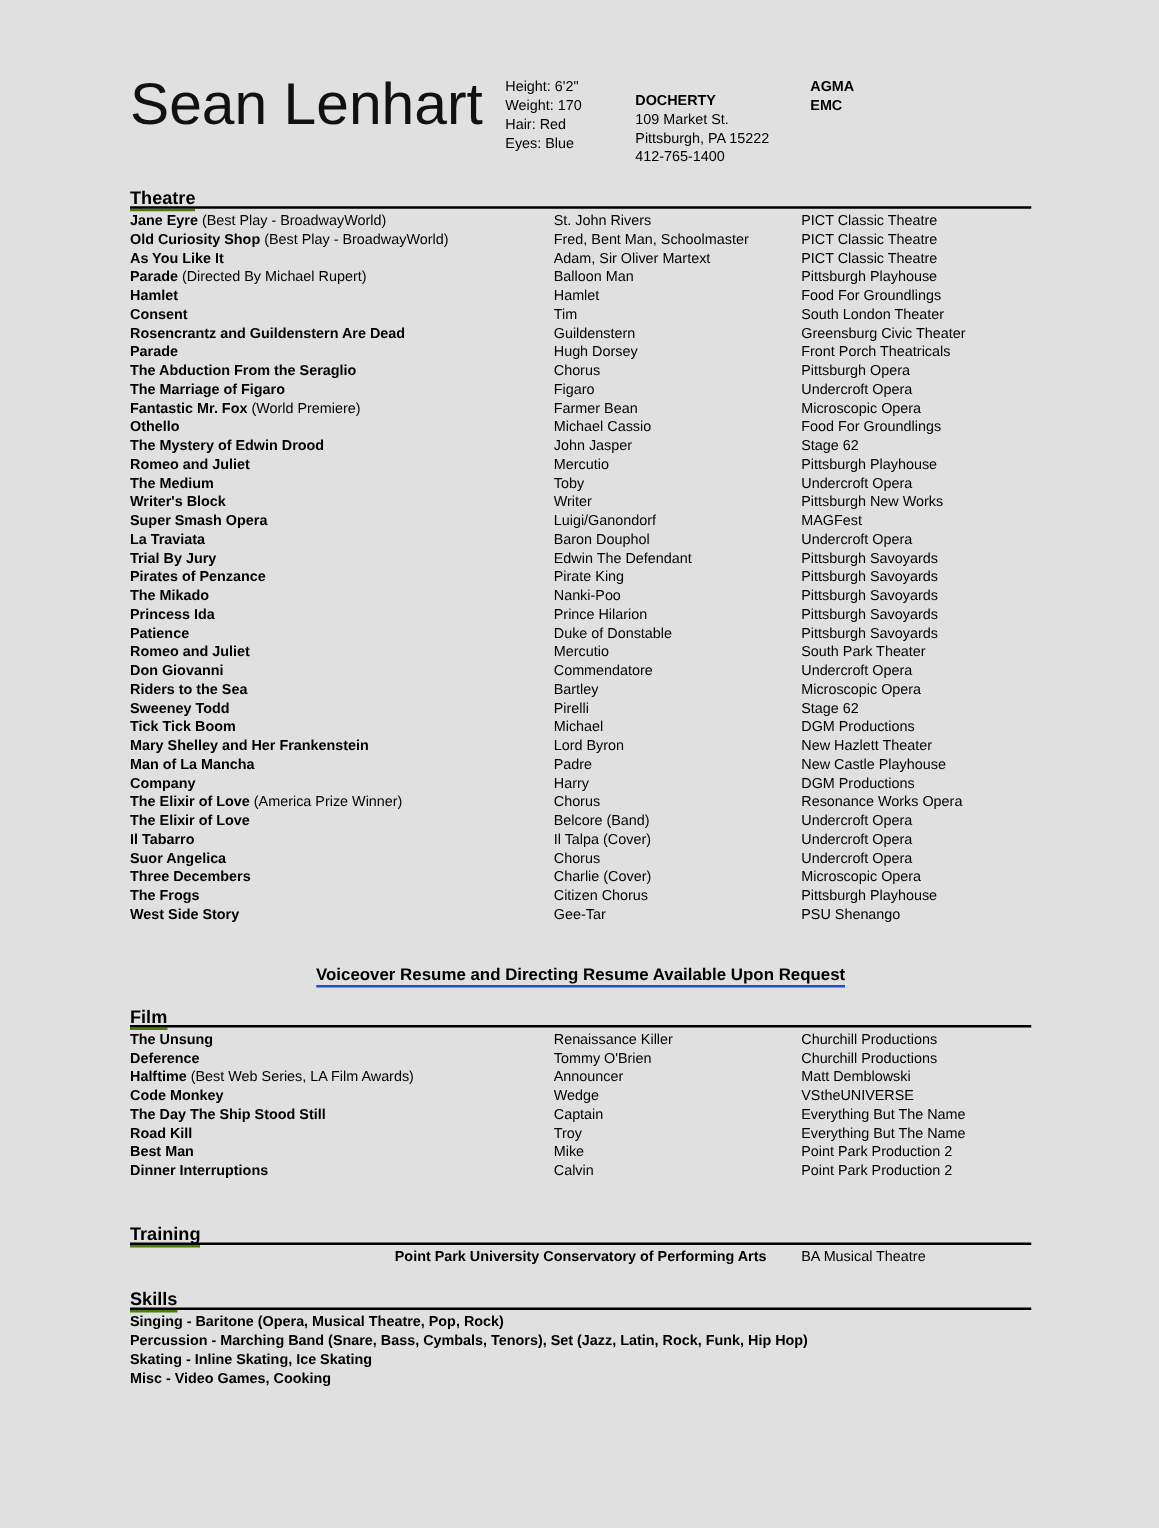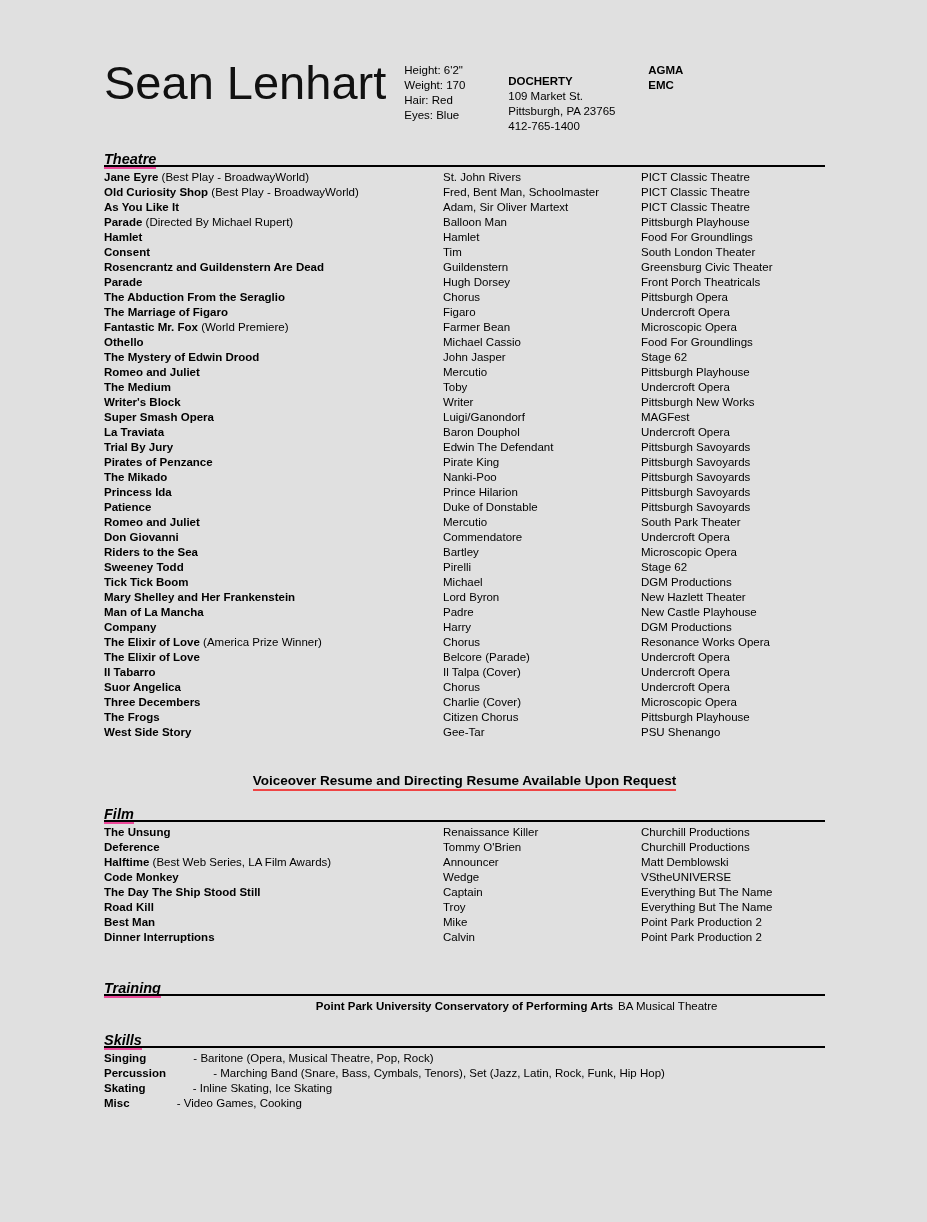--- a/index.html
+++ b/index.html
@@ -58,25 +58,24 @@
   
   .section-head {
     position: relative;
     margin: 0;
     padding: 0;
     height: 17px;
   }
   .section-head .sh-title {
     font-size: 14.5px;
     font-weight: bold;
-    border-bottom: 2px solid #ec4899;
+    border-bottom: 2px solid #4d7c0f;
     padding-bottom: 0px;
     display: inline-block;
     line-height: 16px;
-    font-style: italic;
   }
   .section-rule {
     position: absolute;
     left: 0;
     bottom: 0px;
     width: 721px;
     height: 2px;
     background: #000;
   }
 
@@ -99,58 +98,58 @@
   .col-house  { width: 184px; font-weight: normal; }
   .note { font-weight: normal; }
 
   
   .block { position: absolute; left: 104px; }
   #theatre-block { top: 150px; }
   #availability   { top: 771px; left: 104px; width: 721px; text-align: center; }
   #availability .avail-text {
     font-size: 13.5px;
     font-weight: bold;
-    border-bottom: 2px solid #ef4444;
+    border-bottom: 2px solid #1d4ed8;
     display: inline-block;
     line-height: 16px;
   }
   #film-block     { top: 805px; }
   #training-block { top: 959px; margin-top: 20px; }
   #skills-block   { top: 1031px; }
 
   .block-body { margin-top: 3px; }
 
   
   .training-row { width: 721px; font-size: 11.5px; line-height: 15px; position: relative; text-align: center; }
   .training-school { font-weight: bold; }
-  .training-degree { position: absolute; left: 514px; top: 0; font-weight: normal; }
+  .training-degree { position: absolute; left: 537px; top: 0; font-weight: normal; }
 
   
   .skill-line { font-size: 11.5px; line-height: 15px; white-space: nowrap; }
   .skill-label { font-weight: bold; }
-  .skill-detail { font-weight: normal; padding-left: 44px; }
+  .skill-detail { font-weight: bold; }
 </style>
 </head>
 <body>
 
 <div class="page">
 
   <div class="header">
     <h1 class="name">Sean Lenhart</h1>
     <div class="header-cols">
       <div class="hcol hcol-stats">
         <div>Height: 6'2"</div>
         <div>Weight: 170</div>
         <div>Hair: Red</div>
         <div>Eyes: Blue</div>
       </div>
       <div class="hcol hcol-agency">
         <div class="agency-name">DOCHERTY</div>
         <div>109 Market St.</div>
-        <div>Pittsburgh, PA 23765</div>
+        <div>Pittsburgh, PA 15222</div>
         <div>412-765-1400</div>
       </div>
       <div class="hcol hcol-unions">
         <div>AGMA</div>
         <div>EMC</div>
       </div>
     </div>
   </div>
 
   <div class="block" id="theatre-block">
@@ -316,21 +315,21 @@
               <td class="col-role">Harry</td>
               <td class="col-house">DGM Productions</td>
             </tr>
             <tr>
               <td class="col-title">The Elixir of Love<span class="note"> (America Prize Winner)</span></td>
               <td class="col-role">Chorus</td>
               <td class="col-house">Resonance Works Opera</td>
             </tr>
             <tr>
               <td class="col-title">The Elixir of Love</td>
-              <td class="col-role">Belcore (Parade)</td>
+              <td class="col-role">Belcore (Band)</td>
               <td class="col-house">Undercroft Opera</td>
             </tr>
             <tr>
               <td class="col-title">Il Tabarro</td>
               <td class="col-role">Il Talpa (Cover)</td>
               <td class="col-house">Undercroft Opera</td>
             </tr>
             <tr>
               <td class="col-title">Suor Angelica</td>
               <td class="col-role">Chorus</td>

